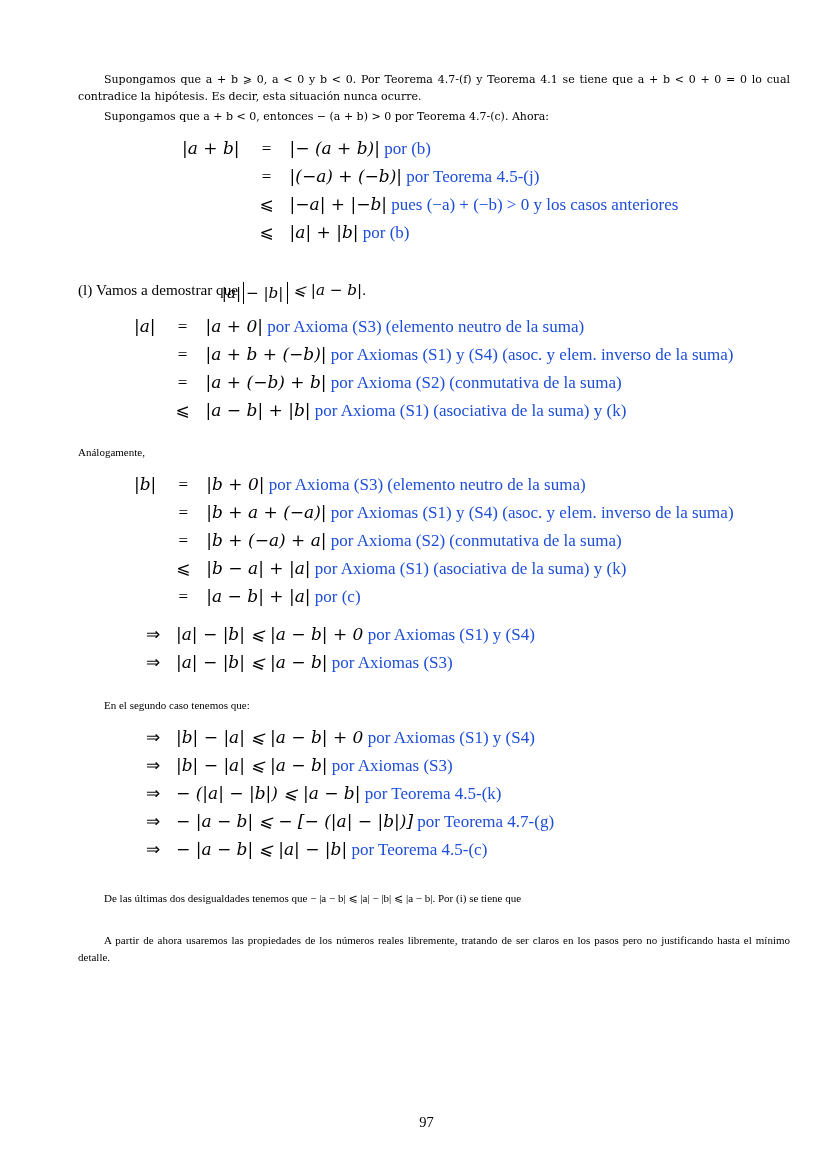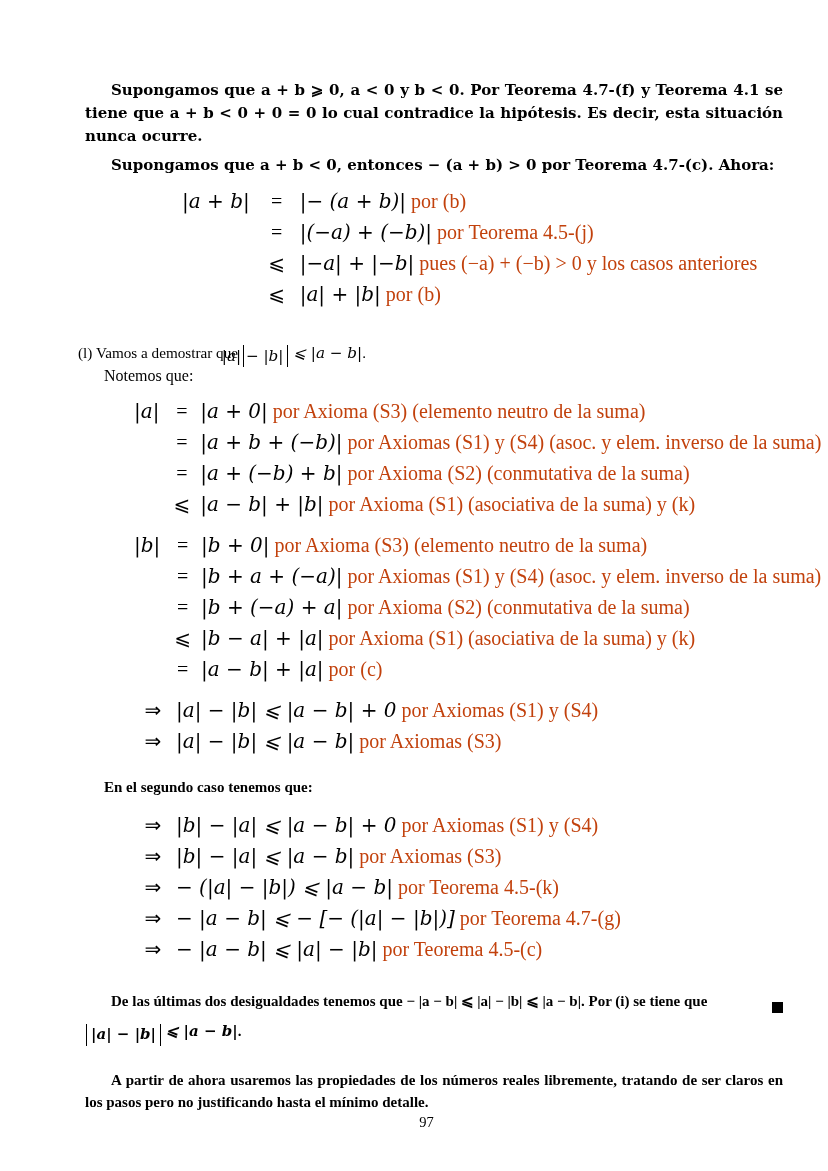--- a/index.html
+++ b/index.html
@@ -22,37 +22,36 @@
     padding: 0;
     box-sizing: border-box;
   }
   .content {
     position: absolute;
     left: 78px;
     top: 72px;
     width: 712px;
   }
   p {
-    margin: 7px;
-    font-size: 15px;
+    margin: 0;
+    font-size: 11px;
     line-height: 1.52;
     text-align: justify;
-    font-weight: bold;
   }
   .indent { text-indent: 26px; }
-  .blue { color: #c2410c; }
+  .blue { color: #1d4ed8; }
   .math { font-family: "DejaVu Serif", serif; font-style: italic; }
   .up { font-style: normal; }
 
   
   .eqblock {
     margin: 8px 0 0 0;
     display: table;
     border-collapse: collapse;
-    font-size: 20px;
+    font-size: 17px;
   }
   .eqrow { display: table-row; }
   .eqcell {
     display: table-cell;
     padding: 3.5px 0;
     vertical-align: baseline;
     white-space: nowrap;
   }
   .lhs { text-align: right; padding-right: 10px; }
   .rel { text-align: center; width: 26px; padding: 3.5px 4px; }
@@ -155,23 +154,20 @@
       </div>
     </div>
 
     <div class="sec-item hang">
       <span>(l)</span>
       <span class="up">Vamos a demostrar que
         <span class="tallbar"><span class="math">|a| − |b|</span></span>
         <span class="math">⩽ |a − b|</span>.</span>
     </div>
 
-    <div class="sub-line">
-      <span>Notemos que:</span>
-    </div>
 
     <div class="eqblock eq-indent-2 mt10">
       <div class="eqrow">
         <div class="eqcell lhs math">|a|</div>
         <div class="eqcell rel">=</div>
         <div class="eqcell rhs">
           <span class="math">|a + 0|</span>
           <span class="blue">por Axioma (S3) (elemento neutro de la suma)</span>
         </div>
       </div>
@@ -194,20 +190,23 @@
       <div class="eqrow">
         <div class="eqcell lhs"></div>
         <div class="eqcell rel">⩽</div>
         <div class="eqcell rhs">
           <span class="math">|a − b| + |b|</span>
           <span class="blue">por Axioma (S1) (asociativa de la suma) y (k)</span>
         </div>
       </div>
     </div>
 
+    <p class="mt20">
+      <span>Análogamente,</span>
+    </p>
 
     <div class="eqblock eq-indent-2 mt10">
       <div class="eqrow">
         <div class="eqcell lhs math">|b|</div>
         <div class="eqcell rel">=</div>
         <div class="eqcell rhs">
           <span class="math">|b + 0|</span>
           <span class="blue">por Axioma (S3) (elemento neutro de la suma)</span>
         </div>
       </div>
@@ -308,25 +307,20 @@
         <div class="eqcell rhs">
           <span class="math">− |a − b| ⩽ |a| − |b|</span>
           <span class="blue">por Teorema 4.5-(c)</span>
         </div>
       </div>
     </div>
 
     <p class="indent mt26">
       <span>De las últimas dos desigualdades tenemos que − |a − b| ⩽ |a| − |b| ⩽ |a − b|. Por (i) se tiene que</span>
     </p>
-    <p class="clearfix">
-      <span class="tallbar"><span class="math">|a| − |b|</span></span>
-      <span class="math">⩽ |a − b|</span>.
-      <span class="qed"></span>
-    </p>
 
     <p class="indent mt26">
       <span>A partir de ahora usaremos las propiedades de los números reales libremente, tratando de ser claros en los pasos pero no justificando hasta el mínimo detalle.</span>
     </p>
 
   </div>
 
   <div class="footer">97</div>
 </div>
 

